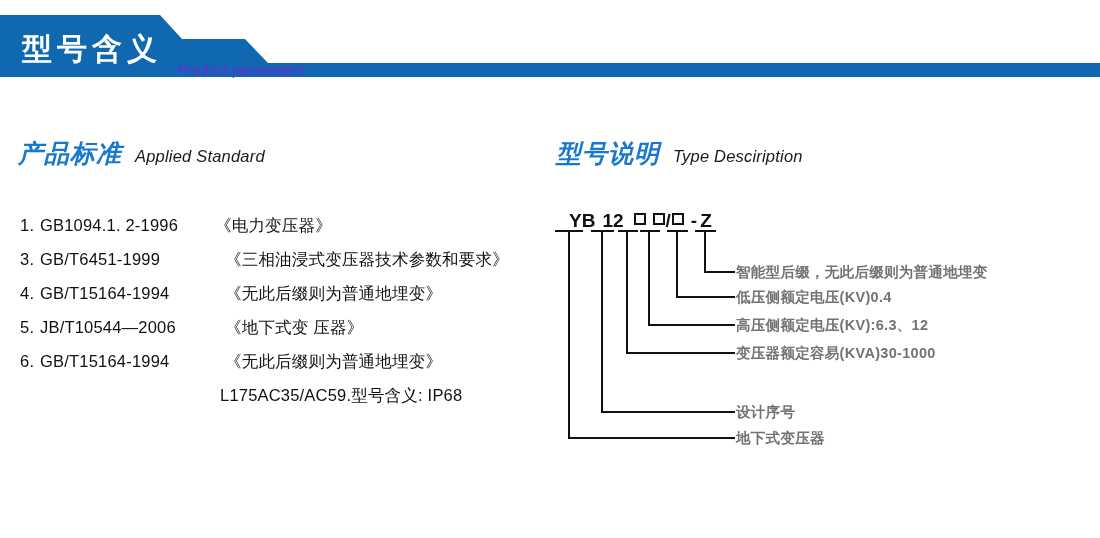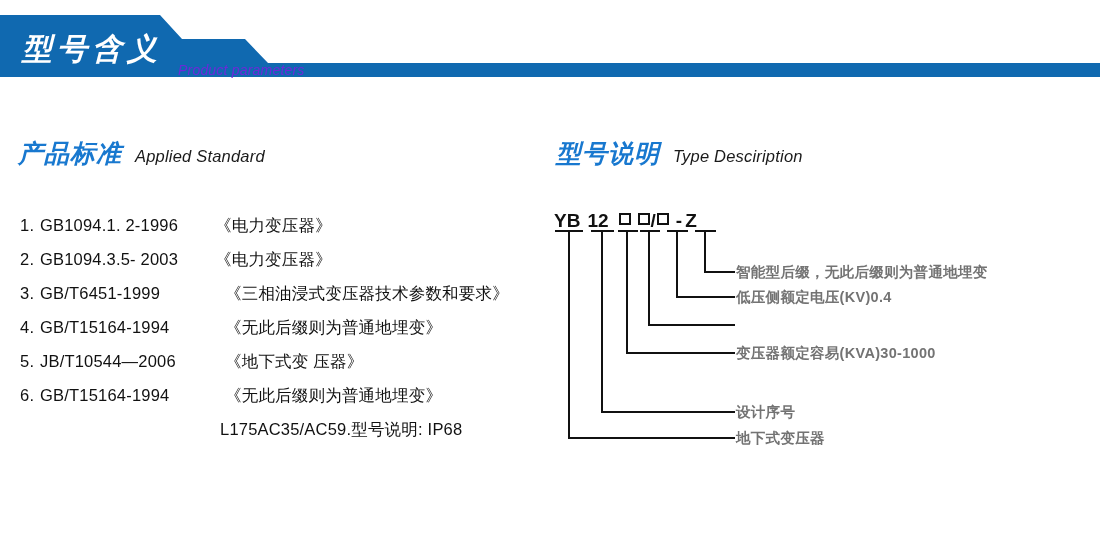--- a/index.html
+++ b/index.html
@@ -6,21 +6,21 @@
   body{
     width:1100px;height:538px;
     background:#ffffff;
     font-family:"Liberation Sans","DejaVu Sans",sans-serif;
     position:relative;overflow:hidden;
     -webkit-font-smoothing:antialiased;
   }
 
   
   .banner{
-    position:absolute;left:0;top:15px;width:1066px;height:62px;font-style:italic;
+    position:absolute;left:0;top:15px;width:1066px;height:62px;
   }
   .banner-shape{
     position:absolute;left:0;top:0;width:1100px;height:62px;
   }
   .banner-title{
     position:absolute;left:22px;top:17px;
     font-size:30px;font-weight:bold;color:#ffffff;
     letter-spacing:5px;line-height:34px;
     white-space:nowrap;
   }
@@ -55,21 +55,21 @@
   .std-row .name{display:inline-block;}
   .std-cont{
     height:34px;line-height:34px;
     font-size:16.5px;color:#111111;white-space:nowrap;
     padding-left:200px;letter-spacing:0.2px;
   }
 
   
   .type-wrap{position:absolute;left:548px;top:205px;width:552px;height:260px;}
   .code-line{
-    position:absolute;left:6px;top:5px;
+    position:absolute;left:21px;top:5px;
     font-size:19px;font-weight:bold;color:#111111;white-space:nowrap;
     letter-spacing:0px;
   }
   .code-line .seg{display:inline-block;}
   .code-line .box{
     display:inline-block;width:12px;height:12px;
     border:2px solid #111111;box-sizing:border-box;
     vertical-align:2px;margin:0 1px;
   }
   .leader-svg{position:absolute;left:0;top:0;}
@@ -98,42 +98,39 @@
 <div class="sec-head" id="sec-right">
   <span class="cn">型号说明</span><span class="en">Type Desciription</span>
 </div>
 
 <div class="std-list">
 
   <div class="std-row">
     <span class="idx" style="width:20px">1.</span><span class="code" style="width:175px">GB1094.1. 2-1996</span><span class="name">《电力变压器》</span>
   </div>
 
-  <div class="std-row">
-    <span class="idx" style="width:20px">2.</span><span class="code" style="width:175px">GB1094.3.5- 2003</span><span class="name">《电力变压器》</span>
-  </div>
 
   <div class="std-row">
     <span class="idx" style="width:20px">3.</span><span class="code" style="width:185px">GB/T6451-1999</span><span class="name">《三相油浸式变压器技术参数和要求》</span>
   </div>
 
   <div class="std-row">
     <span class="idx" style="width:20px">4.</span><span class="code" style="width:185px">GB/T15164-1994</span><span class="name">《无此后缀则为普通地埋变》</span>
   </div>
 
   <div class="std-row">
     <span class="idx" style="width:20px">5.</span><span class="code" style="width:185px">JB/T10544—2006</span><span class="name">《地下式变 压器》</span>
   </div>
 
   <div class="std-row">
     <span class="idx" style="width:20px">6.</span><span class="code" style="width:185px">GB/T15164-1994</span><span class="name">《无此后缀则为普通地埋变》</span>
   </div>
 
 
-  <div class="std-cont">L175AC35/AC59.型号说明: IP68</div>
+  <div class="std-cont">L175AC35/AC59.型号含义: IP68</div>
 </div>
 
 <div class="type-wrap">
 
   <div class="code-line">
     <span class="seg">YB</span><span style="display:inline-block;width:7px"></span><span class="seg">12</span><span style="display:inline-block;width:9px"></span><span class="box"></span><span style="display:inline-block;width:5px"></span><span class="box"></span><span class="seg">/</span><span class="box"></span><span style="display:inline-block;width:6px"></span><span class="seg">-</span><span style="display:inline-block;width:3px"></span><span class="seg">Z</span>
   </div>
 
   <svg class="leader-svg" width="552" height="260" viewBox="0 0 552 260">
     <g stroke="#111111" stroke-width="1.6" fill="none" shape-rendering="crispEdges">
@@ -154,16 +151,17 @@
       <path d="M79,26 L79,148 L187,148"></path>
 
       <path d="M54,26 L54,207 L187,207"></path>
 
       <path d="M21,26 L21,233 L187,233"></path>
     </g>
   </svg>
 
   <div class="lbl" style="top:67px">智能型后缀，无此后缀则为普通地埋变</div>
   <div class="lbl" style="top:92px">低压侧额定电压(KV)0.4</div>
+  <div class="lbl" style="top:120px">高压侧额定电压(KV):6.3、12</div>
   <div class="lbl" style="top:148px">变压器额定容易(KVA)30-1000</div>
   <div class="lbl" style="top:207px">设计序号</div>
   <div class="lbl" style="top:233px">地下式变压器</div>
 </div>
 
 </body></html>

